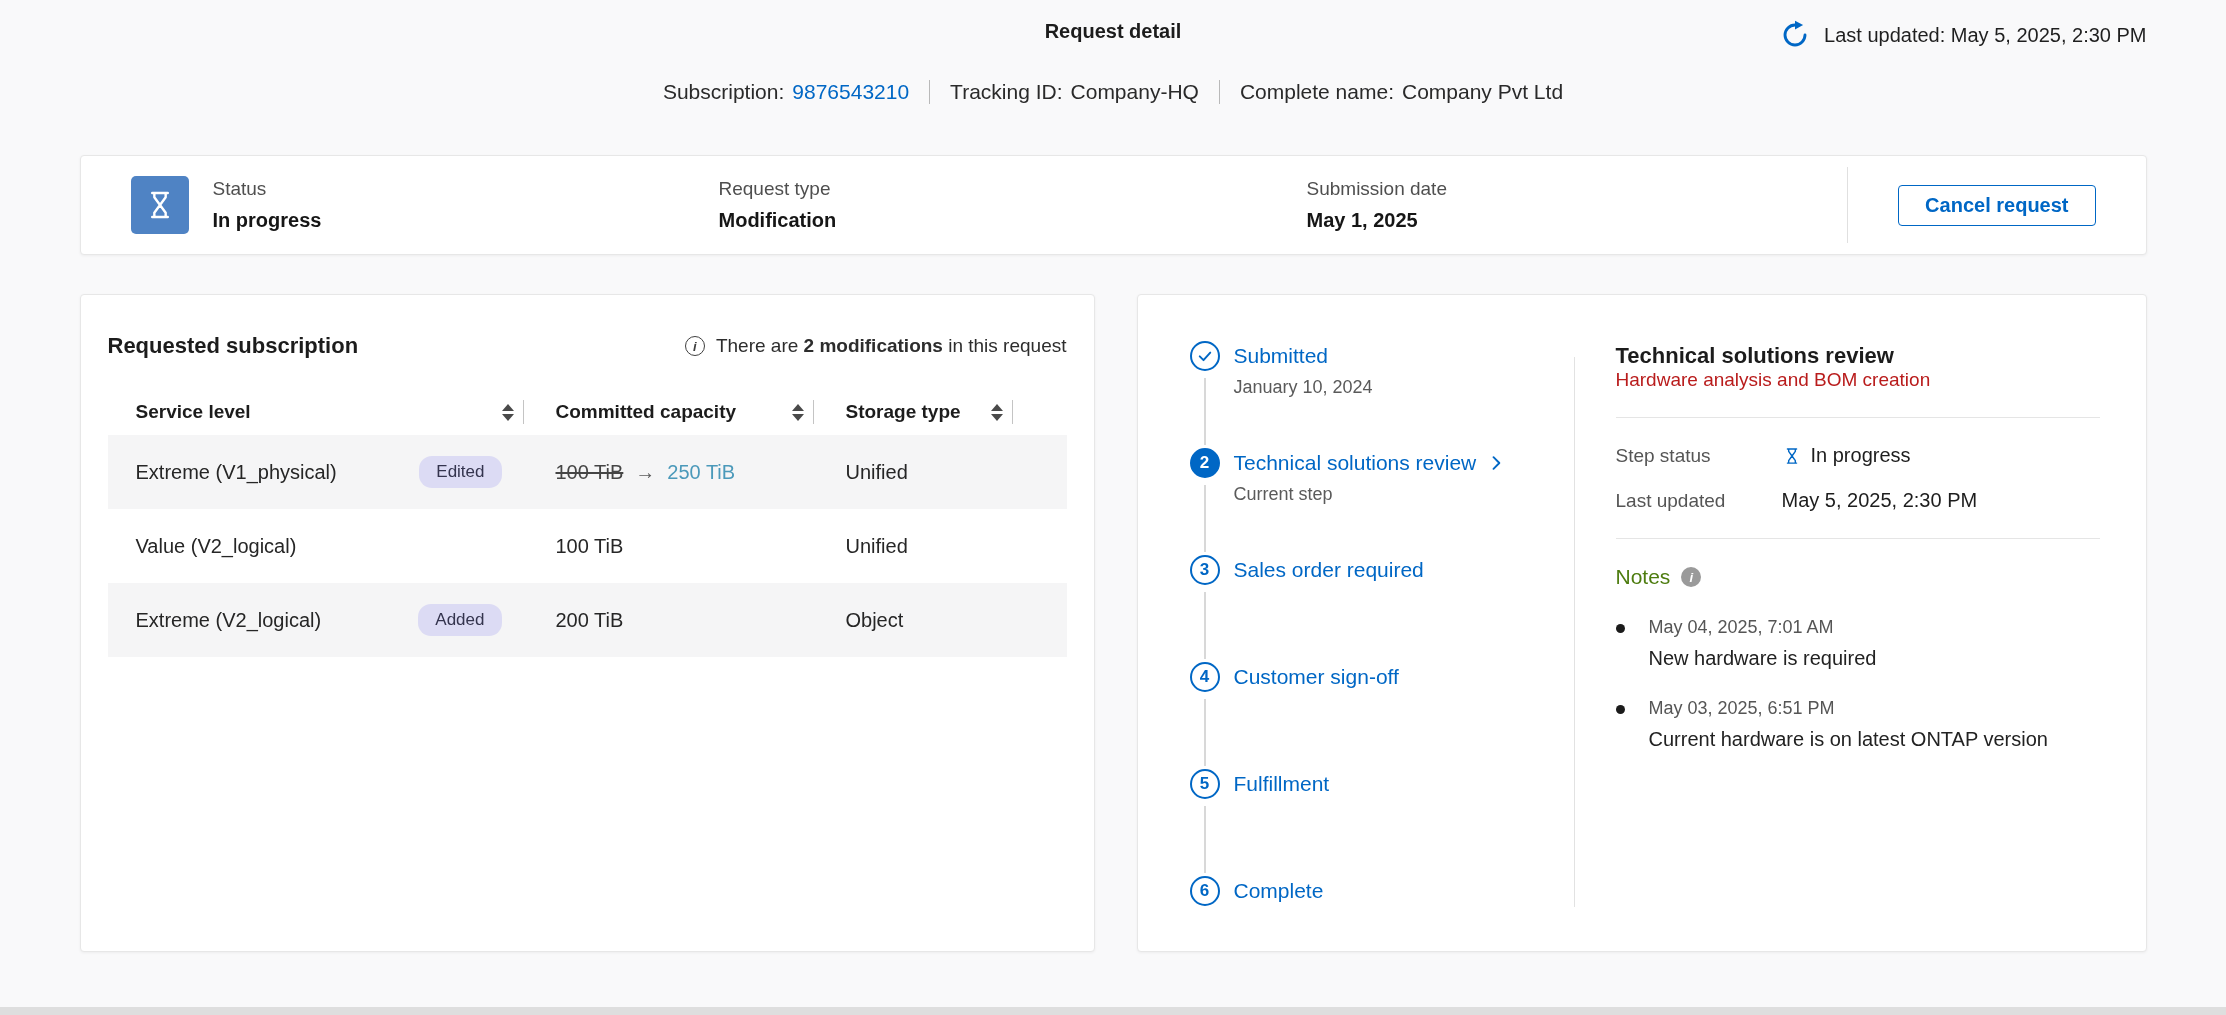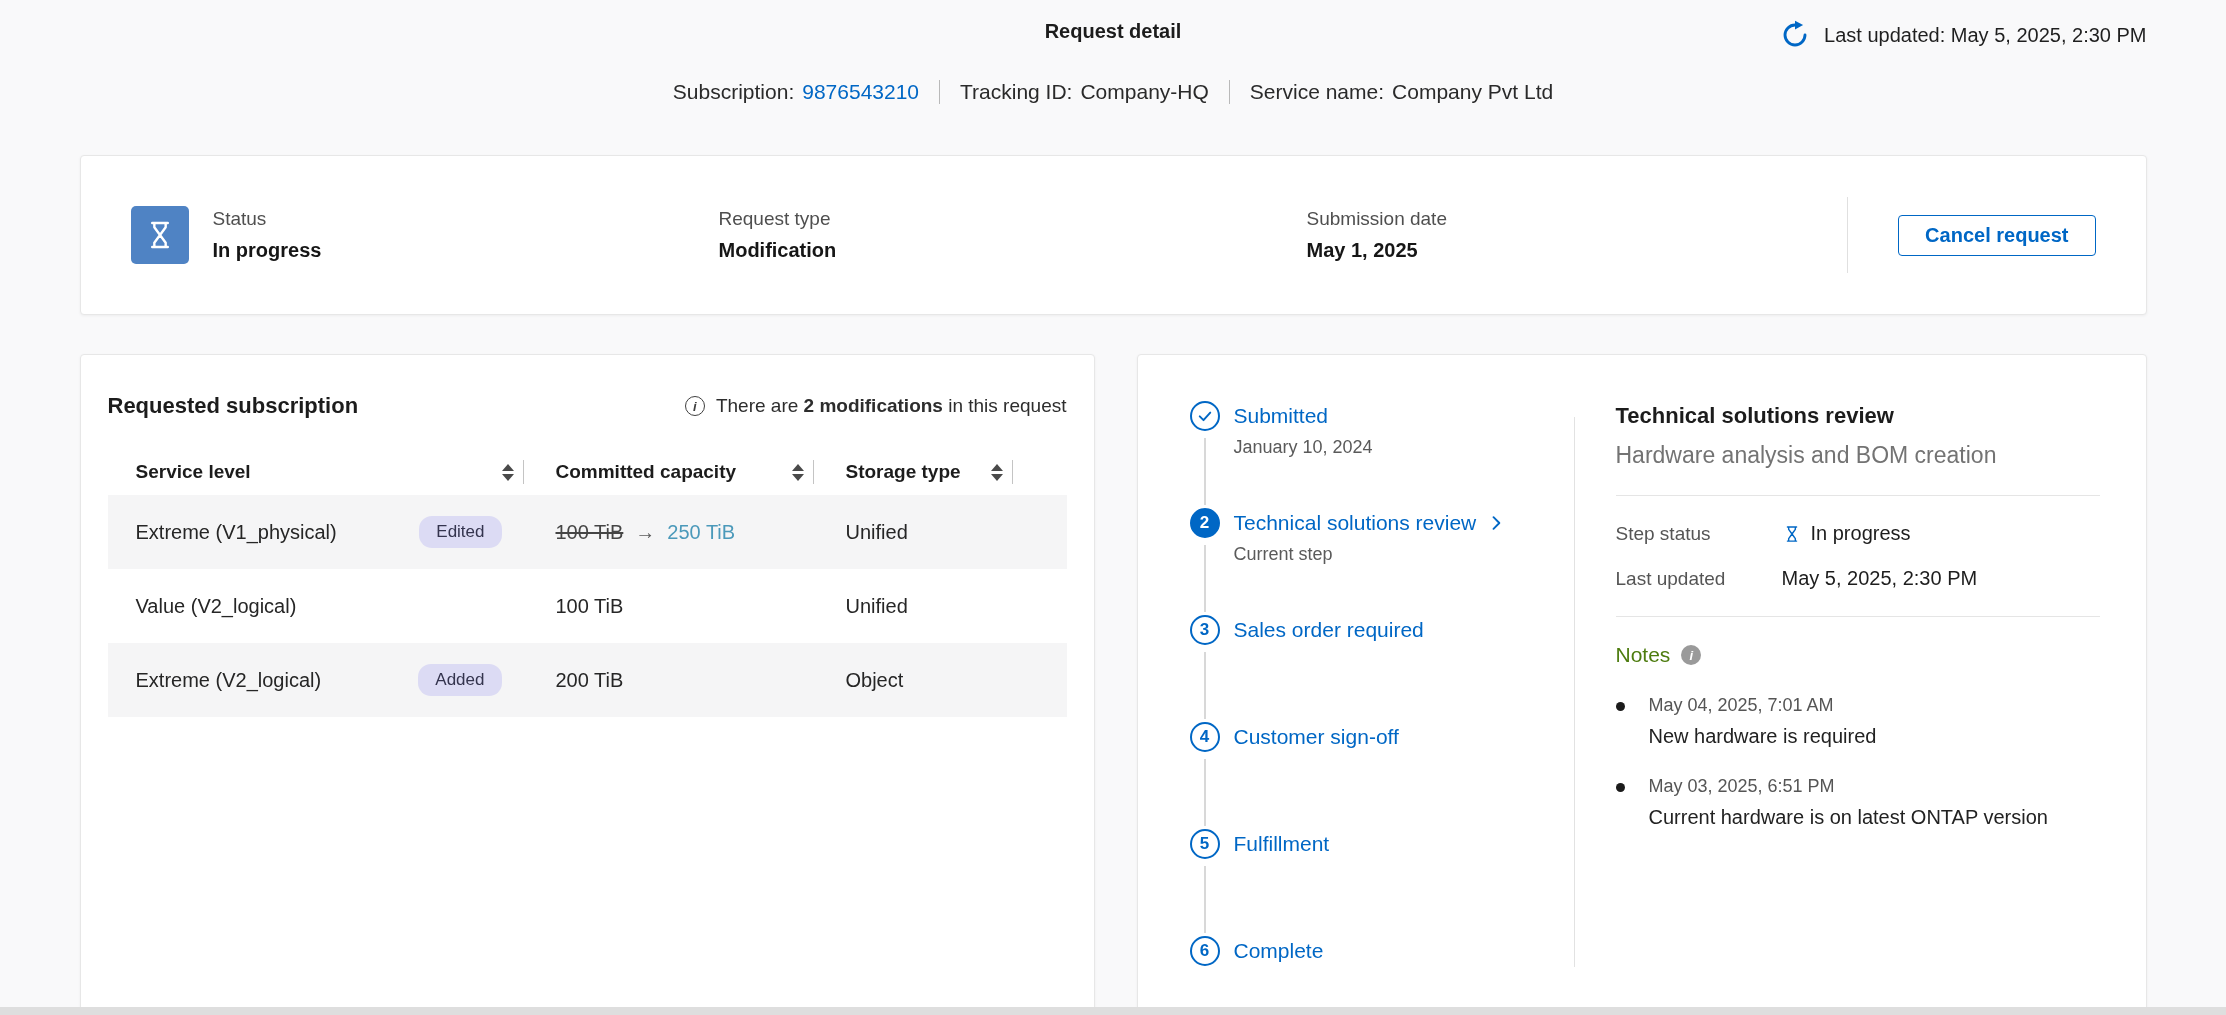--- a/index.html
+++ b/index.html
@@ -20,21 +20,21 @@
   .refresh-icon { width:30px; height:30px; display:inline-flex; cursor:pointer; }
 
   
   .sub-header { display:flex; justify-content:center; align-items:center; gap:20px; margin-top:22px; font-size:21px; color:#2a2a2a; }
   .sub-header .pair { display:flex; gap:8px; align-items:center; }
   .sub-link { color:#0067C5; cursor:pointer; }
   .pipe { width:1px; height:24px; background:#b9b9b9; }
 
   
   .card { background:#fff; border:1px solid #e7e7e7; border-radius:4px; box-shadow:0 1px 3px rgba(0,0,0,0.05); }
-  .status-card { margin-top:51px; height:160px; display:flex; align-items:center; padding:0 50px; }
+  .status-card { margin-top:51px; height:100px; display:flex; align-items:center; padding:0 50px; }
   .status-sec1 { display:flex; align-items:center; gap:24px; flex:0 0 588px; }
   .status-icon-box { width:58px; height:58px; background:#4f83c4; border-radius:5px; display:flex; align-items:center; justify-content:center; flex:0 0 58px;}
   .status-sec2 { flex:0 0 588px; }
   .status-sec3 { flex:0 0 540px; }
   .kv-label { font-size:19px; color:#4f4f4f; margin-bottom:9px; }
   .kv-value { font-size:20px; color:#161616; font-weight:600; }
   .status-vline { width:1px; height:76px; background:#e0e0e0; }
   .btn-wrap { flex:1; display:flex; justify-content:flex-end; }
   .cancel-btn {
     height:41px; padding:0 26px; background:#fff; border:1.5px solid #0067C5; border-radius:4px;
@@ -99,21 +99,21 @@
   .step-label-row { display:flex; align-items:center; gap:10px; }
   .step-label { font-size:21px; color:#0067C5; cursor:pointer; }
   .step-sub { font-size:18px; color:#5a5a5a; margin-top:9px; }
   .chevron-icon { display:inline-flex; width:20px; height:20px; cursor:pointer; }
 
   .vdivider { width:1px; background:#e2e2e2; margin-top:24px; margin-bottom:44px; }
 
   
   .detail-panel { flex:1; padding:0 46px 0 41px; }
   .detail-title { font-size:22px; font-weight:700; color:#1c1c1c; margin-top:10px; }
-  .detail-sub { font-size:23px; color:#737373; margin-top:13px; }
+  .detail-sub { font-size:19px; color:#b91c1c; }
   .hrule { border:none; border-top:1px solid #e5e5e5; margin:26px 0; }
   .kv-row { display:flex; align-items:center; margin-bottom:22px; }
   .kv-row-label { flex:0 0 166px; font-size:19px; color:#555; }
   .kv-row-value { font-size:20px; color:#1d1d1d; display:flex; align-items:center; gap:9px; }
   .hourglass-small { width:20px; height:20px; display:inline-flex; }
   .notes-head { display:flex; align-items:center; gap:11px; margin-top:4px; }
   .notes-title { font-size:21px; font-weight:400; color:#4d7c0f; }
   .notes-list { margin-top:28px; }
   .note { display:flex; gap:24px; margin-bottom:28px; }
   .note-dot { width:9px; height:9px; border-radius:50%; background:#1b1b1b; margin-top:7px; flex:0 0 9px; }
@@ -145,21 +145,21 @@
       <span>Subscription:</span>
       <a class="sub-link">9876543210</a>
     </span>
     <span class="pipe"></span>
     <span class="pair">
       <span>Tracking ID:</span>
       <span>Company-HQ</span>
     </span>
     <span class="pipe"></span>
     <span class="pair">
-      <span>Service name:</span>
+      <span>Complete name:</span>
       <span>Company Pvt Ltd</span>
     </span>
   </div>
 
   <div class="card status-card">
     <div class="status-sec1">
       <span class="status-icon-box">
         <svg viewBox="0 0 24 24" width="34" height="34">
           <path d="M6.5 3.5 h11 M6.5 20.5 h11 M8 3.5 v3 l4 5.5 -4 5.5 v3 M16 3.5 v3 l-4 5.5 4 5.5 v3" fill="none" stroke="#ffffff" stroke-width="1.7" stroke-linecap="round" stroke-linejoin="round"></path>
         </svg>

